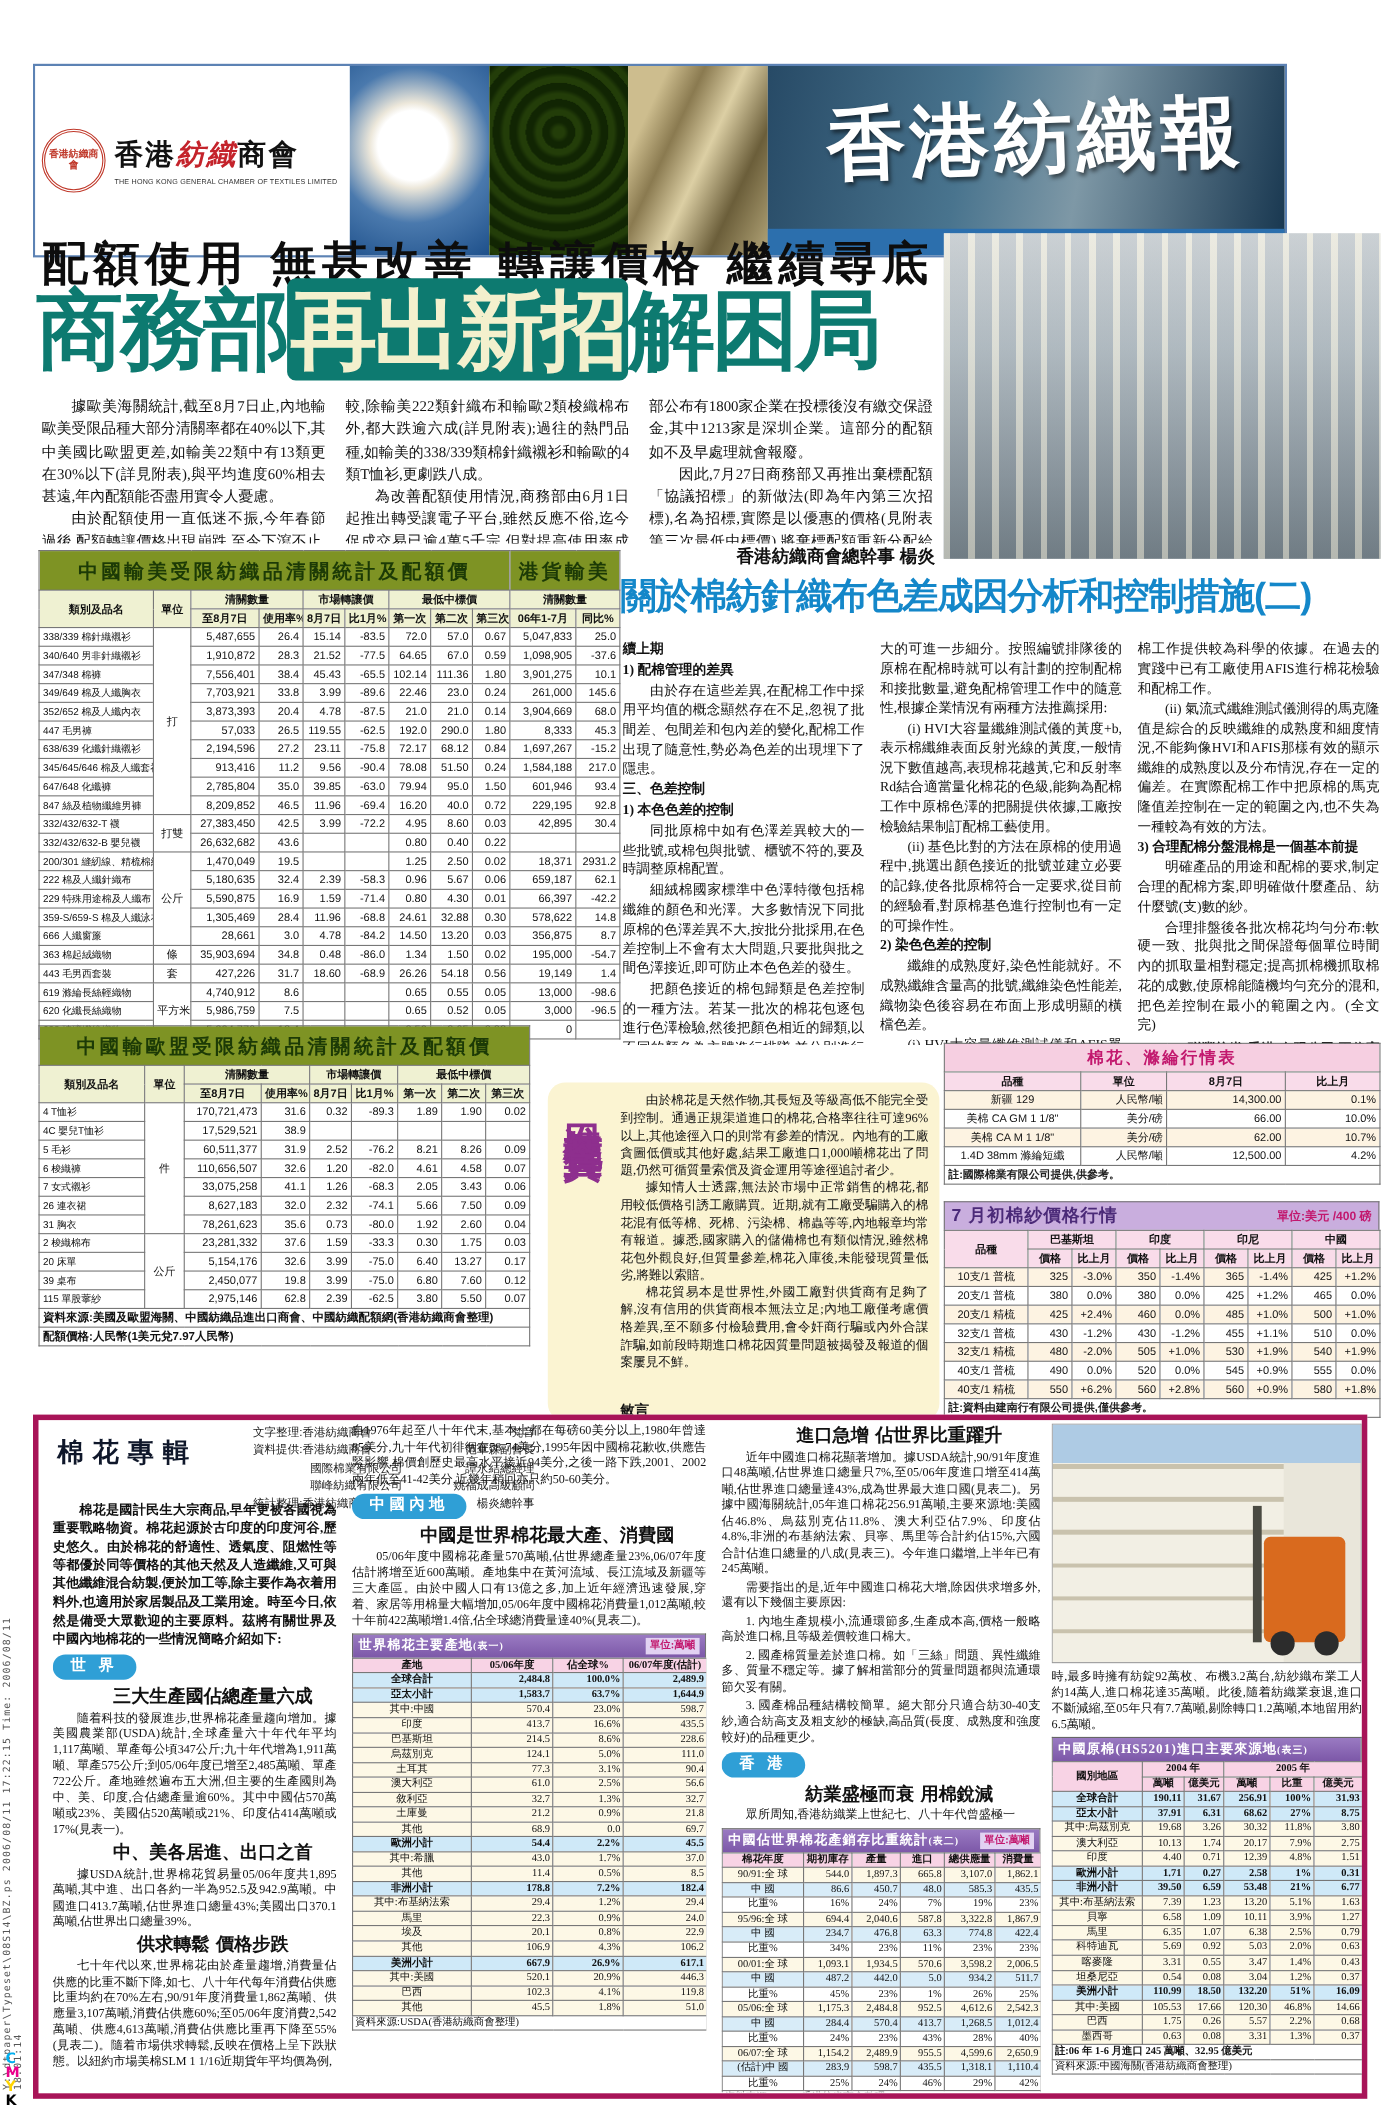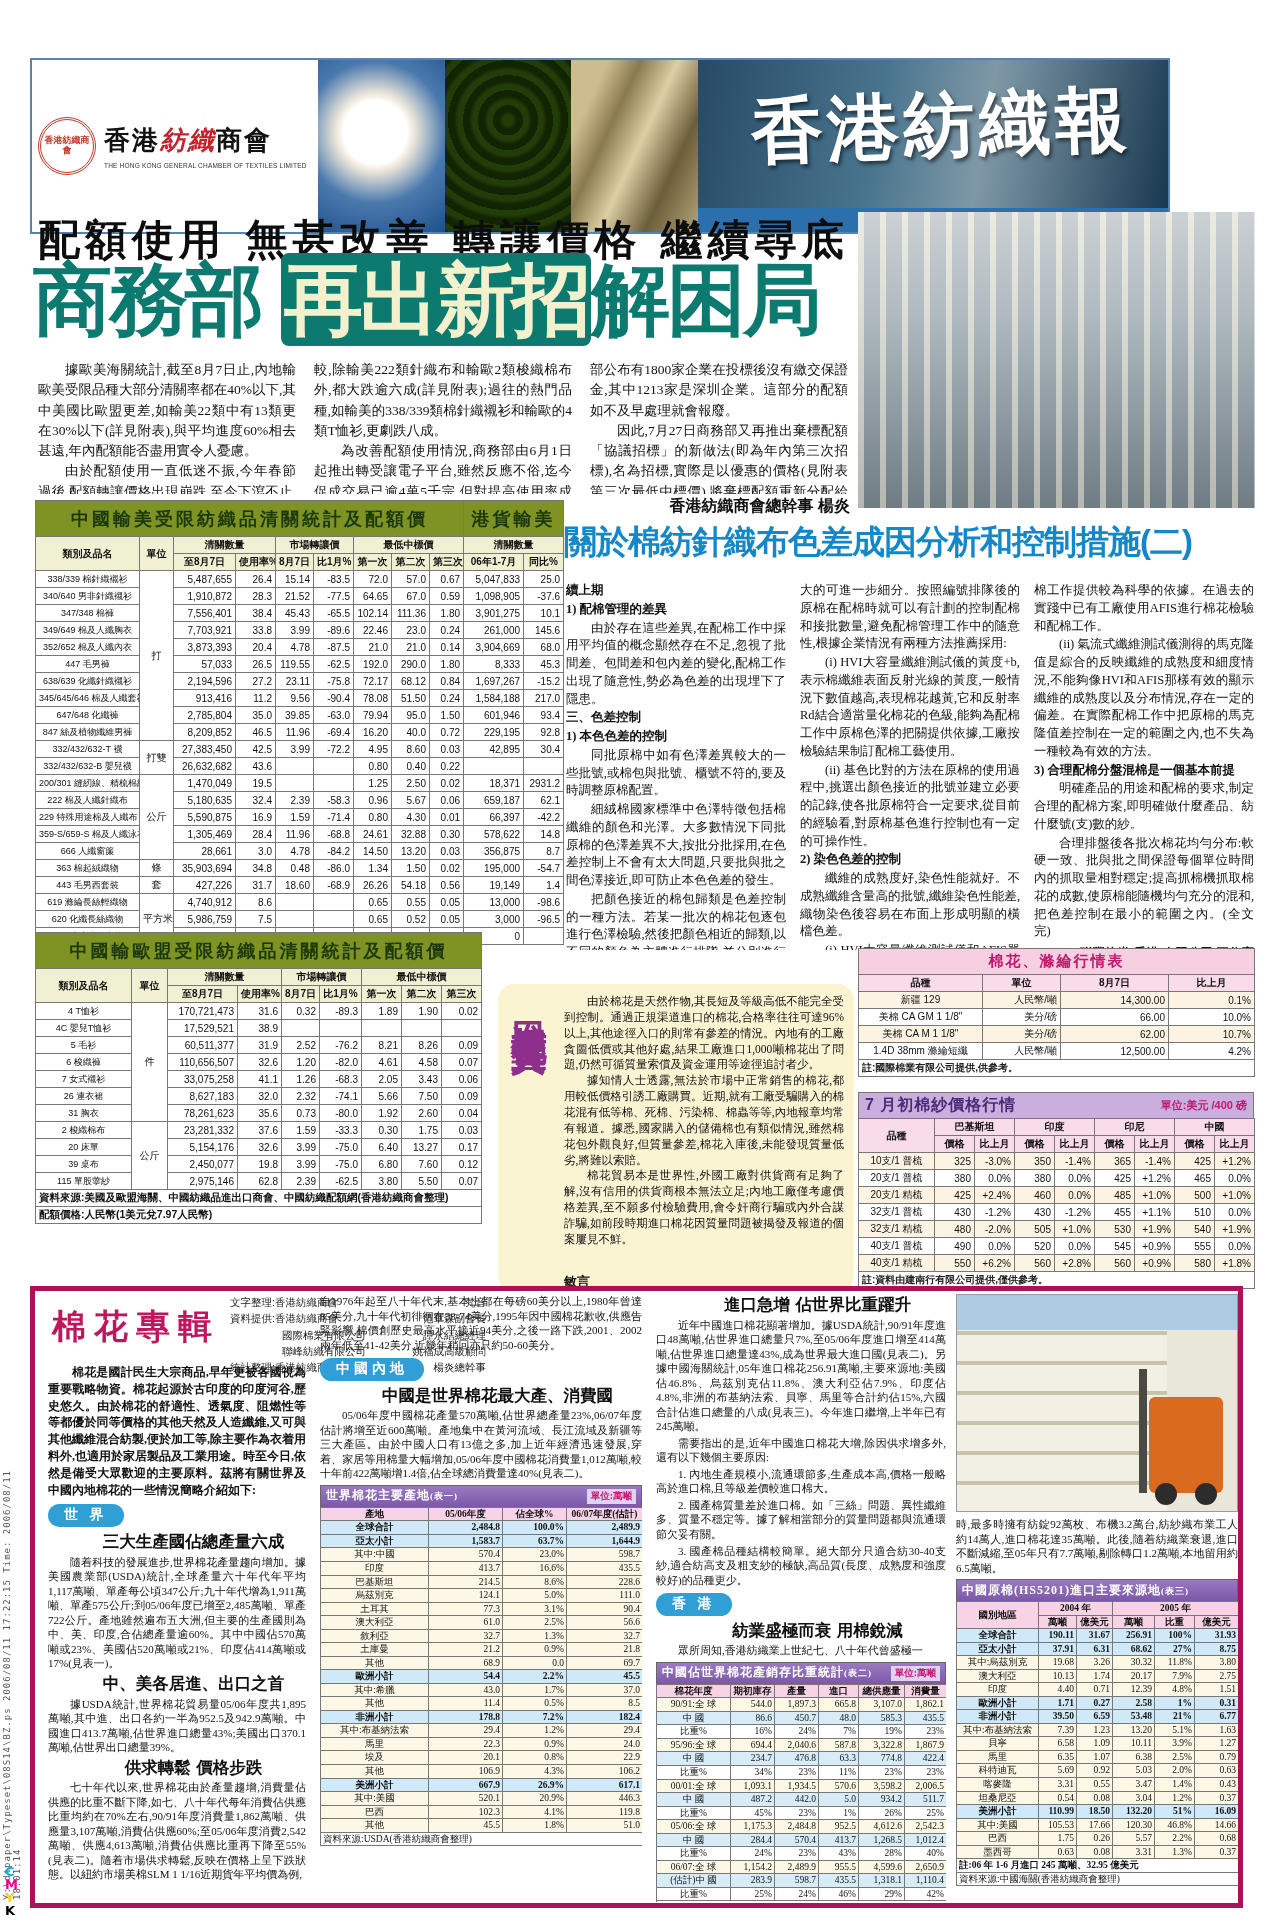--- a/index.html
+++ b/index.html
@@ -31,21 +31,21 @@
   .paper-title{position:absolute;left:8px;top:18px;width:100%;text-align:center;color:#fff;
     font-family:"DejaVu Serif",serif;font-weight:900;font-size:72px;letter-spacing:4px;
     text-shadow:2px 3px 4px rgba(0,0,0,.55);transform:rotate(-2deg);}
   .url-bar{position:absolute;right:0;bottom:0;width:100%;height:24px;background:#2c6fad;color:#fff;
     font-size:13px;text-align:right;padding:4px 10px 0 0;}
   
   .kicker{position:absolute;left:38px;top:212px;width:818px;font-size:42px;font-weight:900;color:#0d0d0d;
     letter-spacing:5px;font-family:"DejaVu Serif",serif;white-space:nowrap;}
   .headline{position:absolute;left:33px;top:260px;width:824px;font-size:79px;font-weight:900;
     color:#0d7a70;font-family:"DejaVu Serif",serif;letter-spacing:-3px;line-height:1.0;white-space:nowrap;}
-  .headline .mid{color:#f3f0cd;background:#0d7a70;border-radius:8px;padding:0 3px;margin-left:20px;}
+  .headline .mid{color:#f3f0cd;background:#0d7a70;border-radius:8px;padding:0 3px;}
   
   .lead-col{position:absolute;top:360px;width:258px;height:134px;font-size:13.5px;line-height:1.5;
     text-align:justify;overflow:hidden;font-family:"Liberation Serif",serif;}
   .lead-col p{margin:0;text-indent:2em;}
   .lead-col p.noind{text-indent:0;}
   .lead-byline{position:absolute;left:560px;top:496px;width:290px;text-align:right;font-weight:bold;font-size:16px;}
   .top-photo{position:absolute;left:858px;top:212px;width:397px;height:296px;
     background:
       repeating-linear-gradient(90deg,rgba(240,235,215,.55) 0 6px,rgba(120,130,135,.25) 6px 22px),
       linear-gradient(180deg,#e7ebee 0%,#c2ccd3 35%,#8e9aa3 75%,#6d7a83 100%);}
@@ -56,21 +56,21 @@
     text-align:justify;overflow:hidden;font-family:"Liberation Serif",serif;}
   .cd-col p{margin:0 0 1px 0;text-indent:2em;}
   .cd-col p.b{font-weight:bold;text-indent:0;}
   .cd-col p.noind{text-indent:0;}
   .cd-col p.sig{font-weight:bold;text-align:right;text-indent:0;margin-top:4px;}
   
   table{border-collapse:collapse;table-layout:fixed;width:100%;}
   td{border:1px solid #777;font-size:10px;padding:0 3px;height:17px;overflow:hidden;white-space:nowrap;}
   .qwrap{position:absolute;}
   .qtab td{text-align:right;background:#fff;}
-  .qtab td:first-child{text-align:center;font-size:9px;}
+  .qtab td:first-child{text-align:left;font-size:9px;}
   .qtab tr.ttl td{background:#7e9324;color:#1c3a06;font-weight:bold;font-size:18px;height:36px;
     text-align:center;letter-spacing:3px;font-family:"DejaVu Serif",serif;}
   .qtab tr.h1 td,.qtab tr.h2 td{background:#eff1d2;font-weight:bold;text-align:center;font-size:10px;}
   .qtab td.u{text-align:center;font-size:10px;}
   .qtab tr.ft td{text-align:left;font-weight:bold;font-size:10.5px;height:17px;background:#fff;}
   
   .ptab td{text-align:right;background:#fff;}
   .ptab td:first-child{text-align:center;}
   .ptab tr:nth-child(odd) td{background:#fdf3e2;}
   .ptab tr.ttl td{background:#f6cfe1;color:#c2186e;font-weight:bold;font-size:15px;height:26px;text-align:center;letter-spacing:2px;}
@@ -81,21 +81,21 @@
   .yarn-bar .u{color:#c2186e;font-weight:bold;font-size:11px;}
   
   .cheap{position:absolute;left:498px;top:984px;width:356px;height:308px;background:#fbf4d2;border-radius:16px;padding:10px 10px 6px 10px;}
   .cheap-title{position:absolute;left:12px;top:10px;width:44px;height:292px;writing-mode:vertical-rl;
     font-size:36px;font-weight:900;color:#8e2f8e;letter-spacing:2px;font-family:"DejaVu Serif",serif;}
   .cheap-body{margin-left:56px;font-size:11.5px;line-height:1.38;text-align:justify;font-family:"Liberation Serif",serif;height:268px;overflow:hidden;}
   .cheap-body p{margin:0;text-indent:2em;}
   .cheap-sig{margin-left:56px;font-weight:bold;font-size:13px;margin-top:11px;}
   
   .bottom-box{position:absolute;left:30px;top:1286px;width:1213px;height:622px;border:5px solid #a81458;background:#fff;}
-  .cot-title{position:absolute;left:52px;top:1304px;font-size:34px;font-weight:900;color:#be185d;letter-spacing:8px;font-family:"DejaVu Serif",serif;}
+  .cot-title{position:absolute;left:52px;top:1304px;font-size:24px;font-weight:900;color:#0f172a;letter-spacing:8px;font-family:"DejaVu Serif",serif;}
   .credits{position:absolute;left:230px;top:1294px;width:256px;font-size:10.5px;line-height:1.55;color:#222;}
   .credits .row{display:flex;justify-content:space-between;}
   .credits .row.ind{padding-left:52px;}
   .bcol{position:absolute;font-size:11px;line-height:1.32;text-align:justify;overflow:hidden;font-family:"Liberation Serif",serif;}
   .bcol p{margin:0 0 2px 0;text-indent:2em;}
   .bcol p.noind{text-indent:0;}
   .colA{left:48px;top:1364px;width:258px;height:538px;}
   .colA .intro{font-weight:bold;font-size:12px;line-height:1.4;}
   .colB{left:320px;top:1294px;width:322px;height:608px;}
   .colC{left:656px;top:1294px;width:290px;height:608px;}

